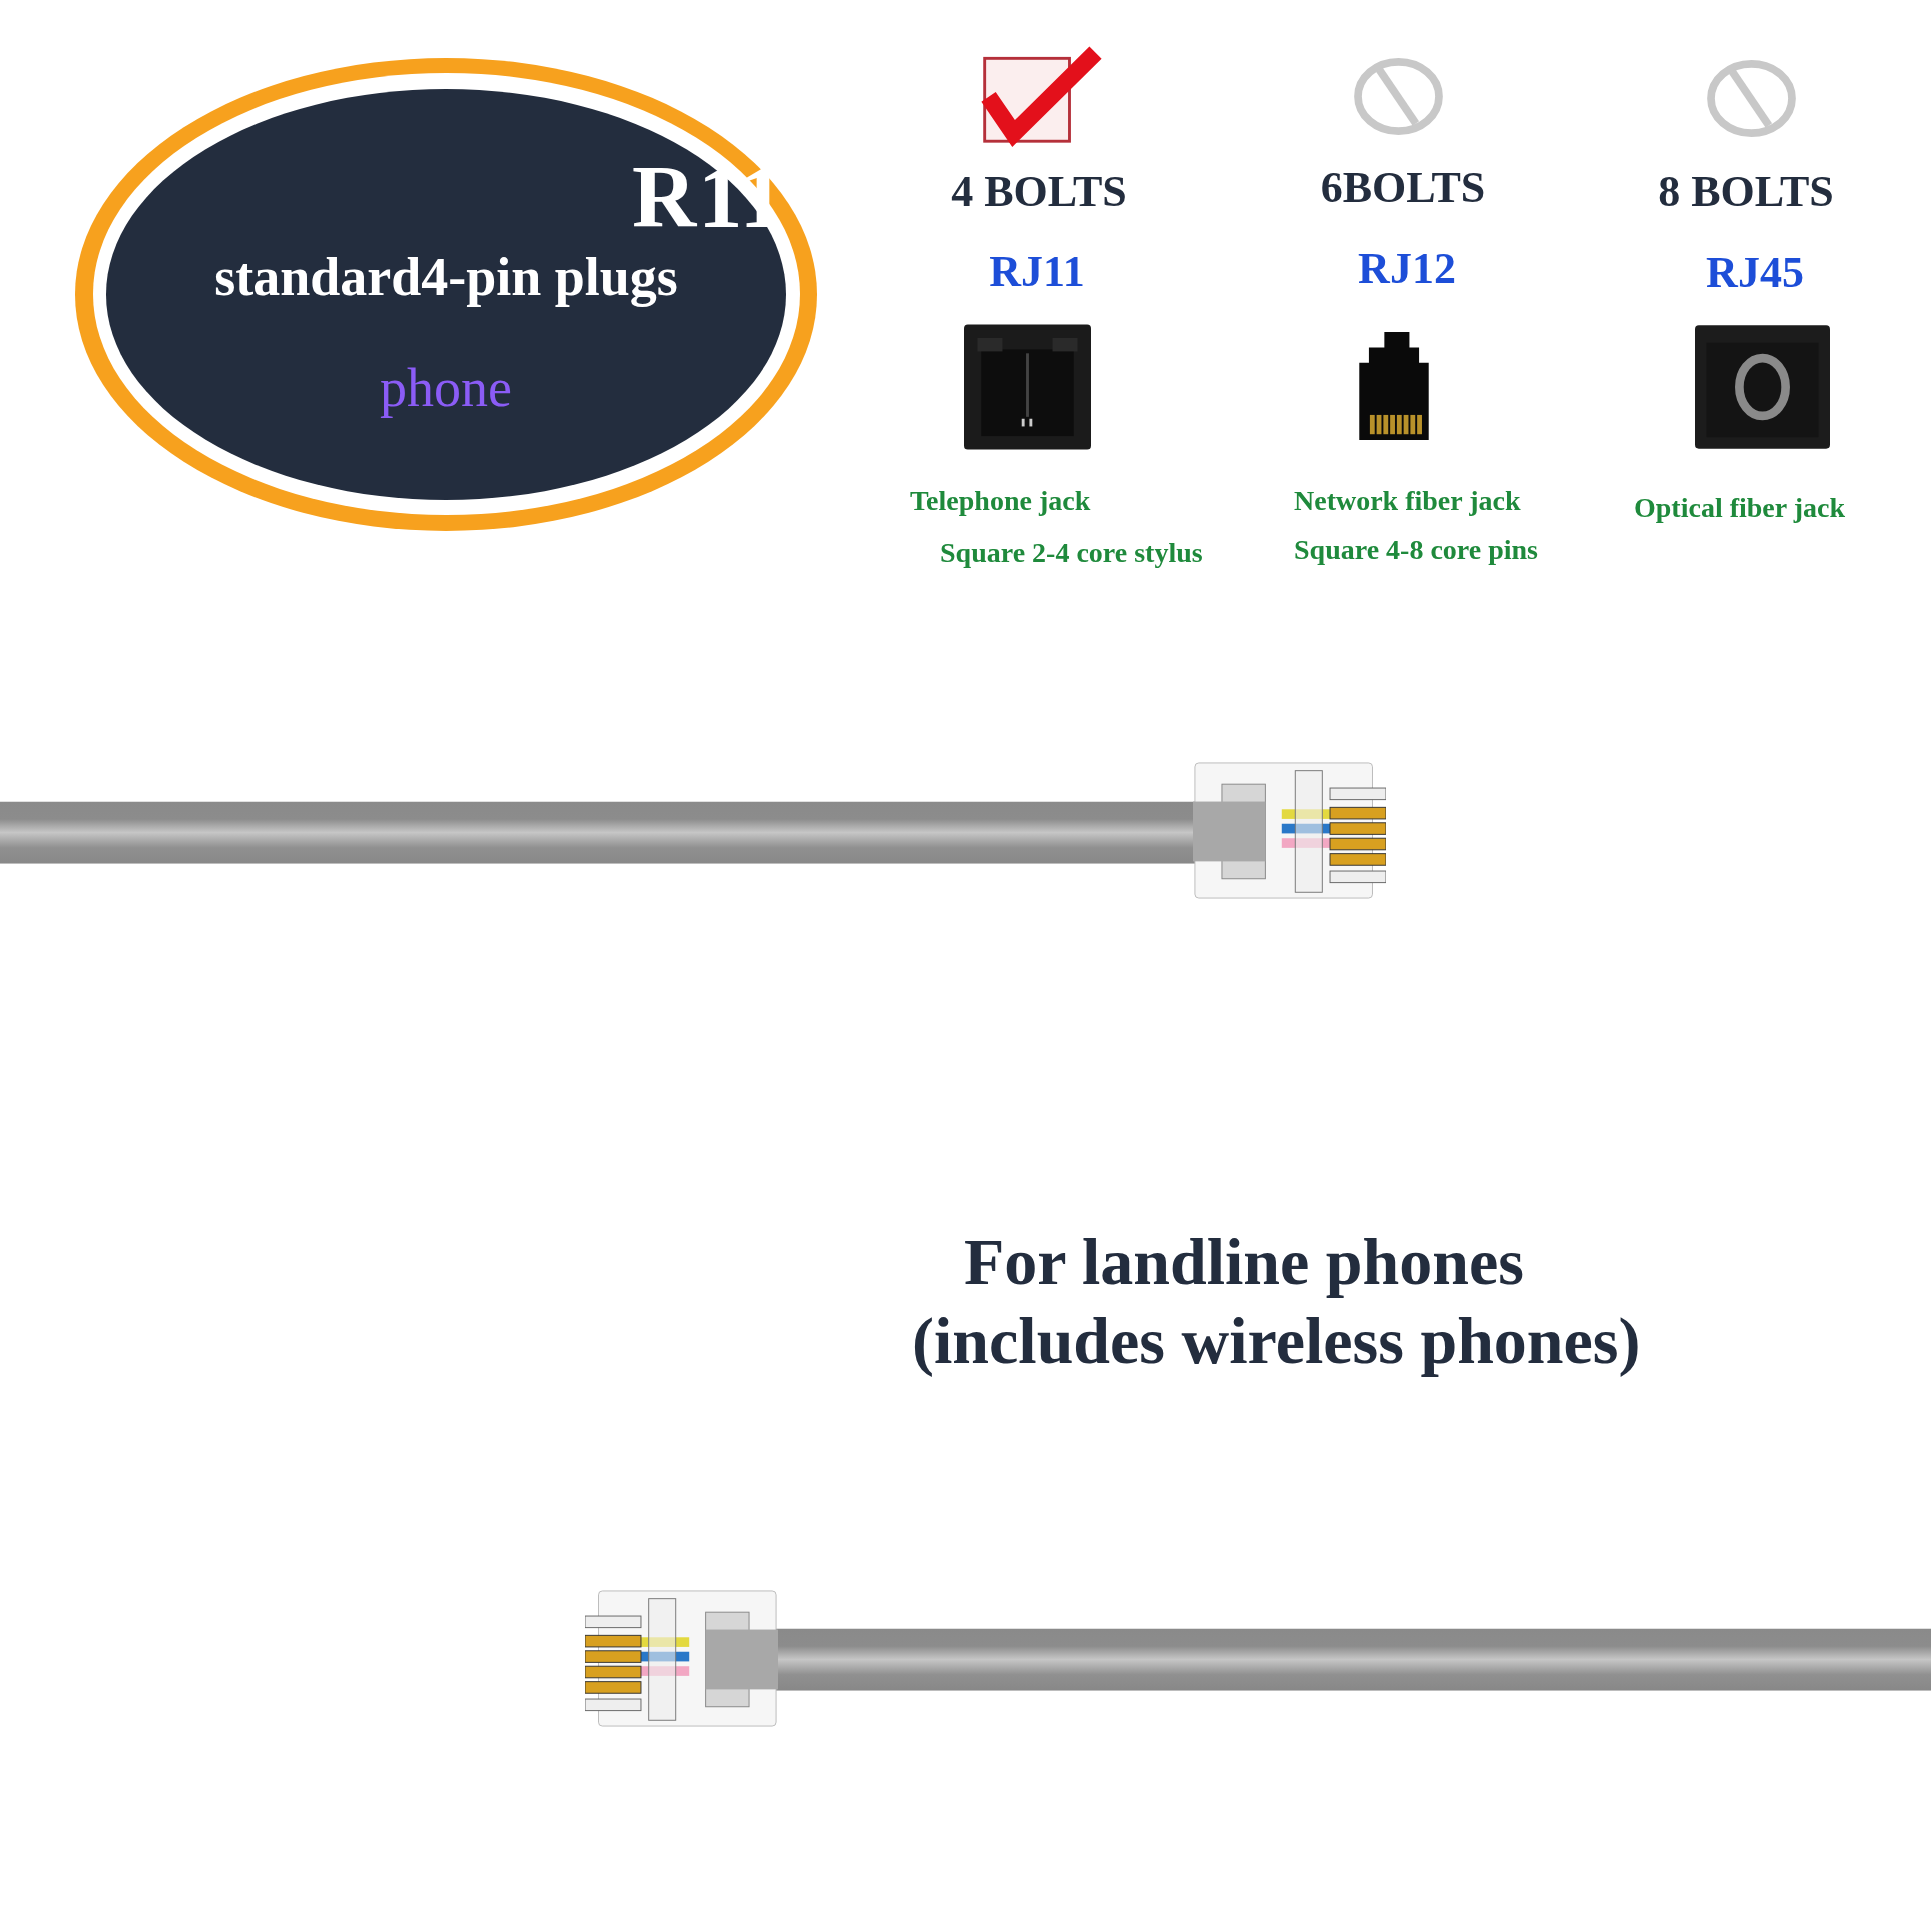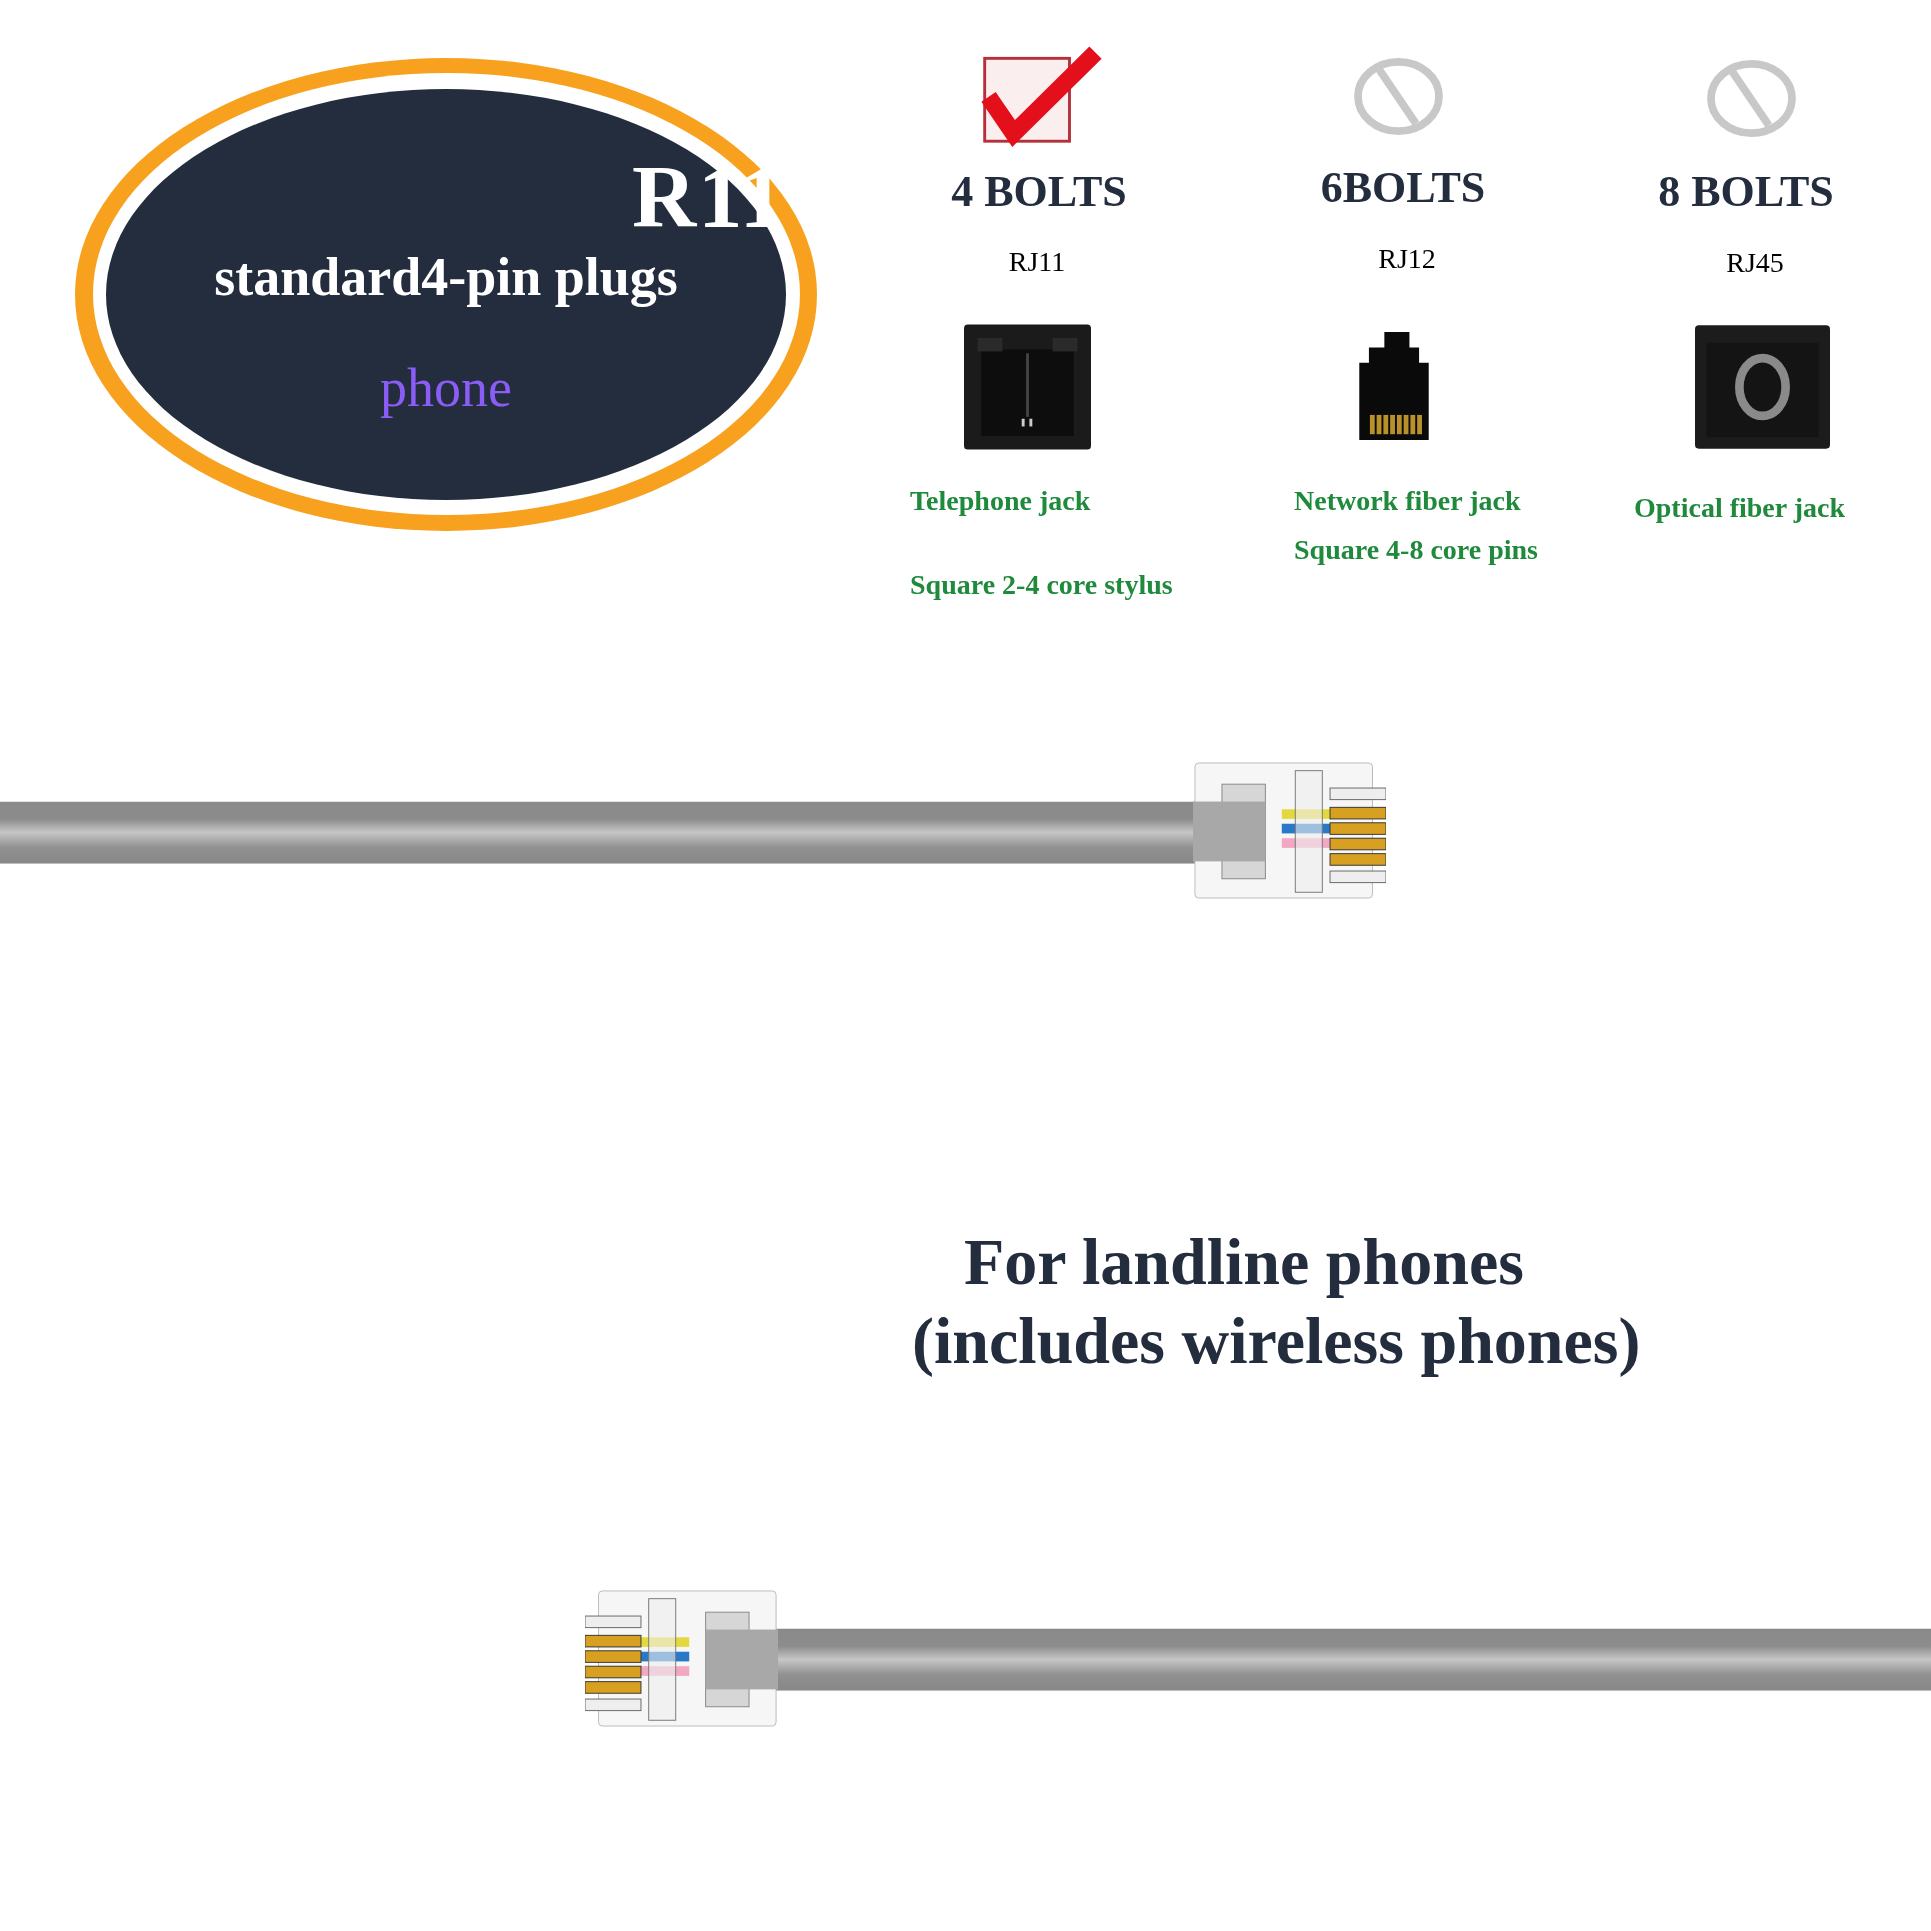--- a/index.html
+++ b/index.html
@@ -6,21 +6,21 @@
   body{width:1931px;height:1931px;position:relative;overflow:hidden;font-family:"DejaVu Serif","Liberation Serif",serif;}
   .abs{position:absolute;}
   .badge-outer{left:75px;top:58px;width:742px;height:473px;border-radius:50%;background:#f7a11e;}
   .badge-white{left:93px;top:73px;width:707px;height:442px;border-radius:50%;background:#fff;}
   .badge-inner{left:106px;top:89px;width:680px;height:411px;border-radius:50%;background:#232d3e;}
   .badge-title{left:106px;width:680px;top:145px;text-align:right;color:#fff;font-weight:bold;font-size:89px;font-family:"Liberation Serif","DejaVu Serif",serif;letter-spacing:1.9px;}
   .badge-sub{left:106px;width:680px;top:246px;text-align:center;color:#fff;font-weight:bold;font-size:54px;font-family:"Liberation Serif","DejaVu Serif",serif;}
   .badge-sub2{left:106px;width:680px;top:357px;text-align:center;color:#8b5cf6;font-weight:normal;font-size:54px;font-family:"Liberation Serif","DejaVu Serif",serif;}
   .col{width:348px;text-align:center;}
   .bolts{font-size:44px;font-weight:bold;color:#232d3e;font-family:"Liberation Serif","DejaVu Serif",serif;}
-  .rj{font-size:28px;font-weight:normal;color:#000000;font-family:"Liberation Serif","DejaVu Serif",serif;}
+  .rj{font-size:44px;font-weight:bold;color:#1d4ed8;font-family:"Liberation Serif","DejaVu Serif",serif;}
   .green{color:#1f8a3c;font-weight:bold;font-size:28px;font-family:"Liberation Serif","DejaVu Serif",serif;white-space:nowrap;}
   .cable{height:61px;background:linear-gradient(#8a8a8a 0%,#8c8c8c 28%,#c6c6c6 50%,#909090 75%,#888 100%);border-top:1px solid #e0e0e0;border-bottom:1px solid #bdbdbd;}
   .bottom-text{color:#232d3e;font-weight:bold;font-size:66px;font-family:"Liberation Serif","DejaVu Serif",serif;white-space:nowrap;}
 </style>
 </head>
 <body>
 
 <div class="abs badge-outer"></div>
 <div class="abs badge-white"></div>
 <div class="abs badge-inner"></div>
@@ -41,21 +41,21 @@
     <rect x="0" y="0" width="132" height="130" rx="4" fill="#1b1b1b"></rect>
     <rect x="18" y="26" width="96" height="90" fill="#0d0d0d"></rect>
     <rect x="14" y="14" width="26" height="14" fill="#2a2a2a"></rect>
     <rect x="92" y="14" width="26" height="14" fill="#2a2a2a"></rect>
     <line x1="66" y1="30" x2="66" y2="96" stroke="#444" stroke-width="3"></line>
     <rect x="60" y="98" width="3" height="8" fill="#ccc"></rect>
     <rect x="68" y="98" width="3" height="8" fill="#ccc"></rect>
   </svg>
 </div>
 <div class="abs green" style="left:910px;top:485px;">Telephone jack</div>
-<div class="abs green" style="left:910px;top:537px;margin-top:32px;">Square 2-4 core stylus</div>
+<div class="abs green" style="left:940px;top:537px;">Square 2-4 core stylus</div>
 
 <div class="abs" style="left:1352px;top:56px;width:93px;height:81px;">
   <svg width="93" height="81" viewBox="0 0 96 84">
     <ellipse cx="48" cy="42" rx="42" ry="36" fill="none" stroke="#c8c8c8" stroke-width="8"></ellipse>
     <line x1="28" y1="14" x2="66" y2="70" stroke="#c8c8c8" stroke-width="8"></line>
   </svg>
 </div>
 <div class="abs col bolts" style="left:1229px;top:162px;">6BOLTS</div>
 <div class="abs col rj" style="left:1233px;top:243px;">RJ12</div>
 <div class="abs" style="left:1338px;top:332px;width:112px;height:108px;">

